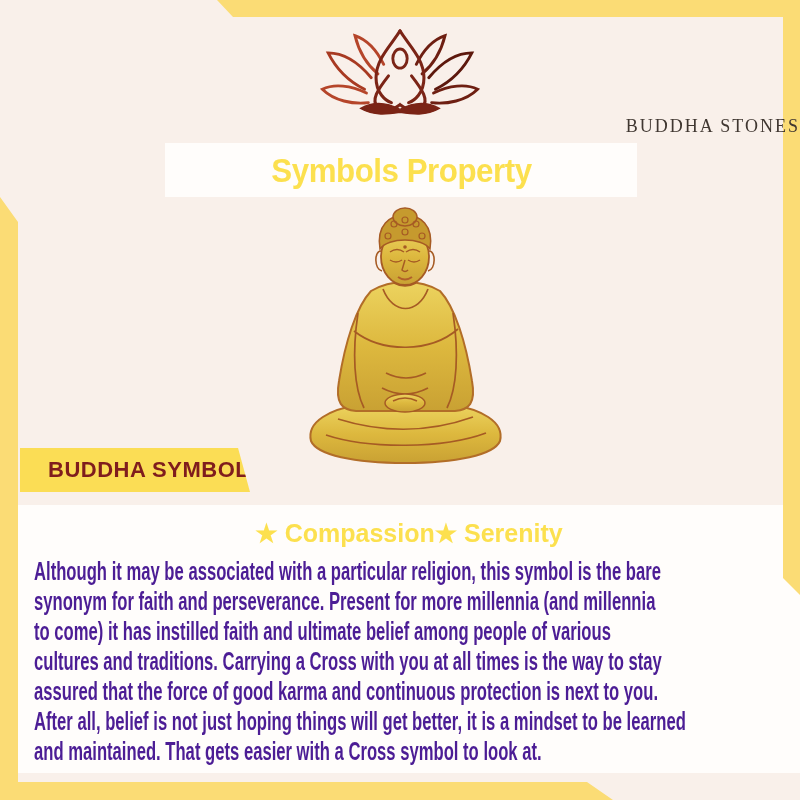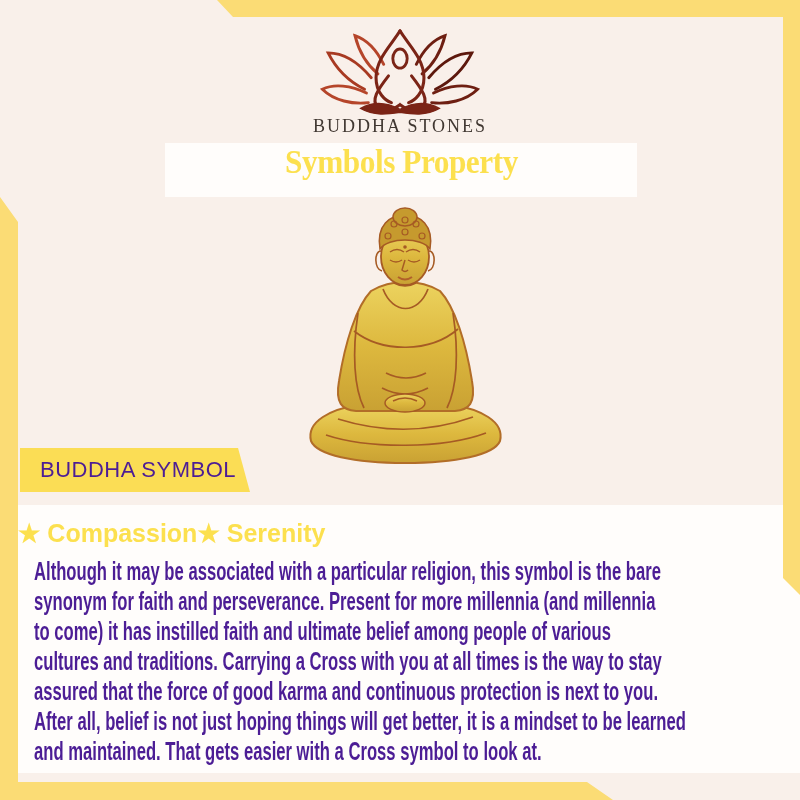--- a/index.html
+++ b/index.html
@@ -2,44 +2,44 @@
 <html><head>
 <meta charset="utf-8">
 <style>
   html,body{margin:0;padding:0;background:#e8e4de;}
   .canvas{
     position:relative;width:800px;height:800px;overflow:hidden;
     background:#f9f0ea;font-family:"Liberation Sans",sans-serif;
   }
   .ribbons{position:absolute;left:0;top:0;width:800px;height:800px;pointer-events:none;}
   .white-panel{position:absolute;background:#fffdfb;}
-  .title-band{left:165px;top:143px;width:472px;height:54px;display:flex;align-items:flex-start;justify-content:center;font-family:Liberation Serif, serif;}
+  .title-band{left:165px;top:143px;width:472px;height:54px;display:flex;align-items:center;justify-content:center;}
   .bottom-panel{left:18px;top:505px;width:782px;height:268px;}
   .logo-wrap{position:absolute;left:0;top:26px;width:800px;text-align:center;}
   .brand{
-    position:absolute;left:0;top:116px;width:800px;text-align:center;
+    position:absolute;left:0;top:116px;width:800px;text-align:right;
     font-family:"Liberation Serif",serif;font-size:18px;letter-spacing:2px;
     color:#403731;font-weight:400;
   }
   .page-title{
     margin:0;font-size:34px;font-weight:700;color:#fce04e;letter-spacing:-0.5px;
     transform:scaleX(0.92);white-space:nowrap;
   }
   .buddha{position:absolute;left:298px;top:203px;}
   .symbol-banner{
     position:absolute;left:20px;top:448px;width:230px;height:44px;
     background:#fbdd55;clip-path:polygon(0 0,94.8% 0,100% 100%,0 100%);
     display:flex;align-items:center;
   }
   .symbol-banner span{
-    padding-left:20px;color:#4c1d95;font-size:22px;font-weight:400;letter-spacing:0.5px;
+    padding-left:28px;color:#7f1d1d;font-size:22px;font-weight:700;letter-spacing:0.5px;
     white-space:nowrap;
   }
   .props-line{
-    position:absolute;left:18px;top:519px;width:782px;
+    position:absolute;left:18px;top:519px;width:782px;text-align:center;
     font-size:25px;font-weight:700;color:#fce04e;white-space:nowrap;
   }
   .description{position:absolute;left:34px;top:556px;width:766px;color:#4c1d95;}
   .description .line{
     height:30px;line-height:30px;font-size:26px;font-weight:700;
     white-space:nowrap;transform:scaleX(0.64);transform-origin:0 50%;
   }
 </style>
 </head>
 <body>

